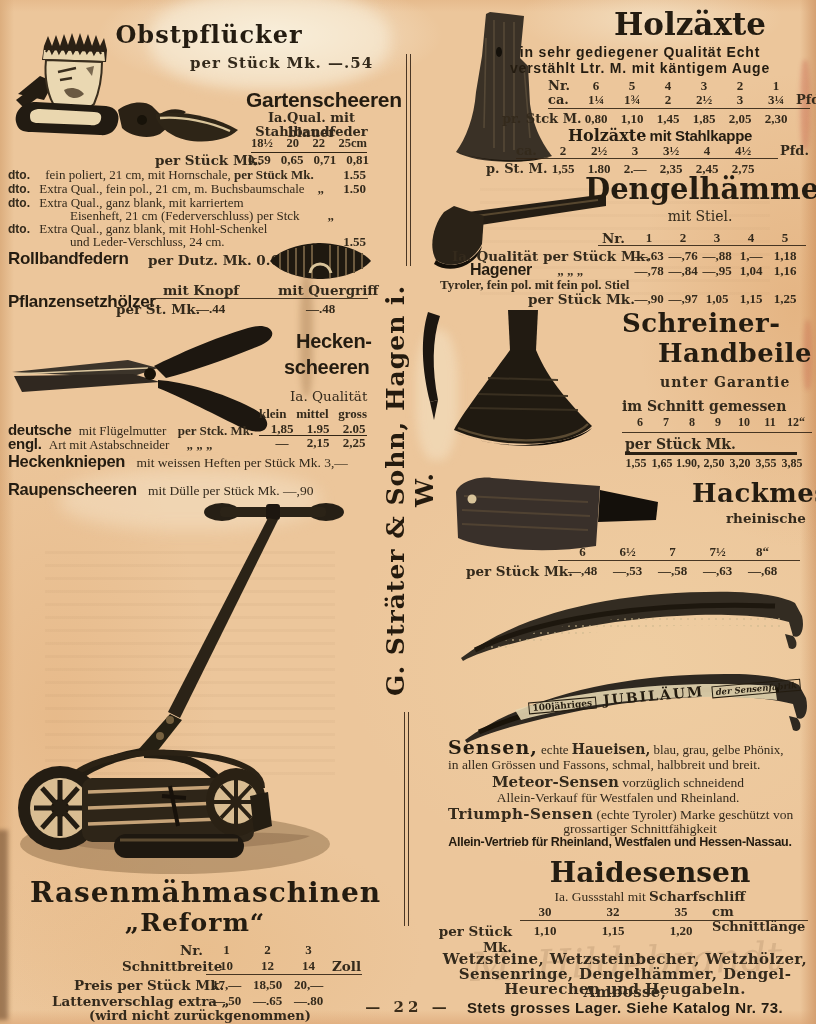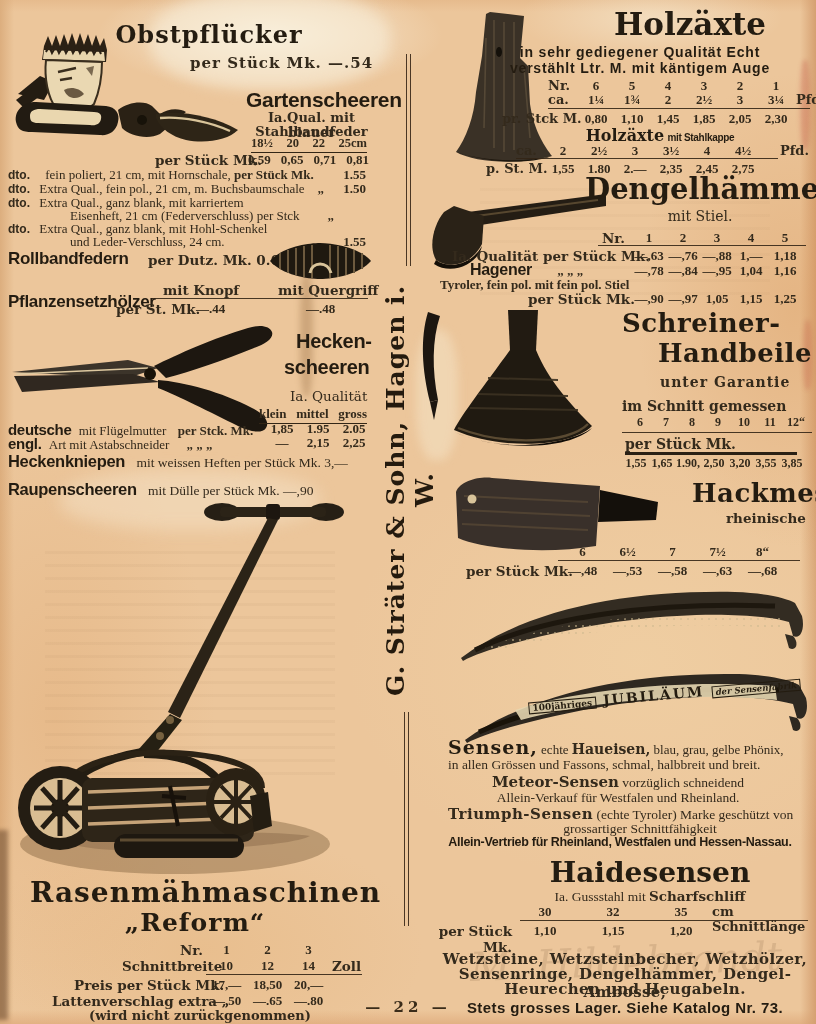--- a/index.html
+++ b/index.html
@@ -153,21 +153,21 @@
     <path d="M4,56 L120,44 L150,52 L120,62 Z" fill="#3c342a"></path>
     <path d="M6,60 L125,58 L152,66 L14,76 Z" fill="#302820"></path>
     <path d="M8,58 L140,52" stroke="#ddc8a0" stroke-width="1.6"></path>
     <circle cx="142" cy="58" r="6" fill="#181208"></circle>
     <path d="M146,50 C170,38 206,22 240,12 C252,8 262,10 264,16 C266,22 258,28 246,32 C216,44 182,56 158,62 Z" fill="#1d1710"></path>
     <path d="M150,64 C176,66 214,76 244,92 C256,98 262,106 258,112 C254,118 242,116 230,110 C202,96 170,80 150,72 Z" fill="#1d1710"></path>
   </svg>
   <div class="abs h-sans" style="left:296px;top:330px;font-size:20px;">Hecken-</div>
   <div class="abs h-sans" style="left:284px;top:356px;font-size:20px;">scheeren</div>
   <div class="abs dser" style="left:290px;top:388px;font-size:13.5px;">Ia. Qualität</div>
-  <div class="abs flex b" style="left:259px;top:406px;width:108px;border-bottom:1.2px solid #332616;padding-bottom:1px;font-size:13px;">
+  <div class="abs flex b" style="left:259px;top:406px;width:108px;border-bottom:1.2px solid #332616;padding-bottom:13px;font-size:13px;">
     <span>klein</span>
       <span>mittel</span>
       <span>gross</span>
   </div>
   <div class="abs" style="left:8px;top:421px;width:360px;height:15px;">
     <span class="h-sans" style="font-size:15px;">deutsche</span>
     <span style="margin-left:4px;">mit Flügelmutter</span>
     <span class="b" style="margin-left:8px;">per Stck. Mk.</span>
     <div class="vgrid w36" style="right:-4px;top:0;">
       <span>1,85</span>
@@ -293,21 +293,21 @@
   <div class="vgrid w36" style="left:578px;top:111px;">
     <span>0,80</span>
       <span>1,10</span>
       <span>1,45</span>
       <span>1,85</span>
       <span>2,05</span>
       <span>2,30</span>
   </div>
   <div class="abs c" style="left:520px;top:126px;width:280px;">
     <span class="h-ser" style="font-size:16px;">Holzäxte</span>
-    <span class="h-sans" style="font-size:10px;">mit Stahlkappe</span>
+    <span class="h-sans" style="font-size:15px;">mit Stahlkappe</span>
   </div>
   <div class="abs b dser" style="left:516px;top:143px;font-size:13px;">ca.</div>
   <div class="vgrid w36" style="left:545px;top:143px;">
     <span>2</span>
       <span>2½</span>
       <span>3</span>
       <span>3½</span>
       <span>4</span>
       <span>4½</span>
   </div>

